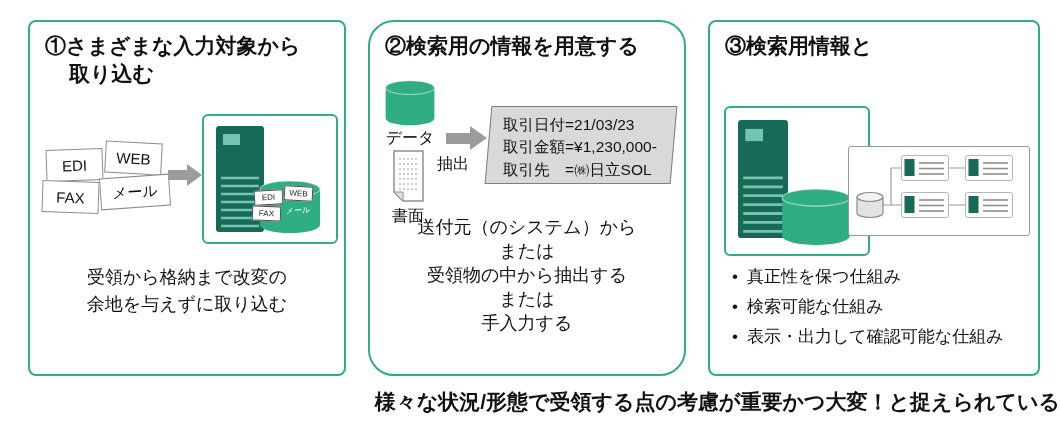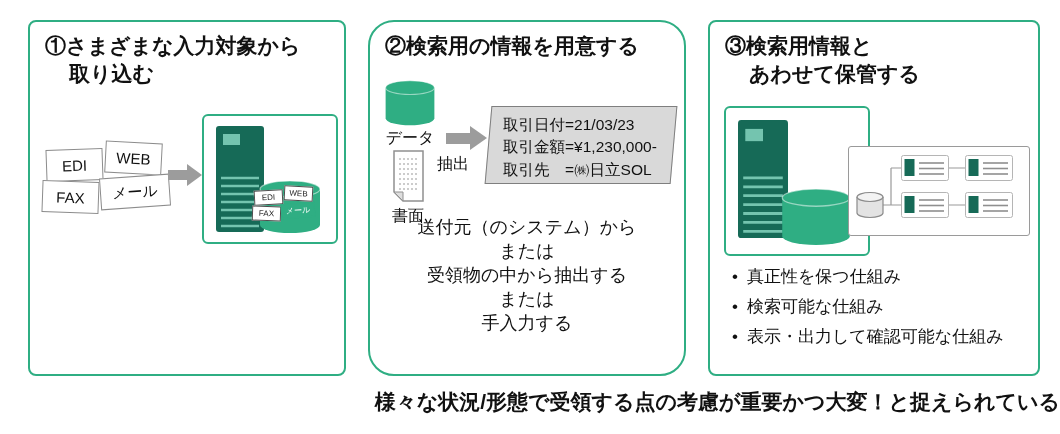--- a/index.html
+++ b/index.html
@@ -93,20 +93,24 @@
       <svg class="abs" style="left:54px;top:64px;width:64px;height:54px" viewBox="0 0 64 54" preserveAspectRatio="none">
         <path class="f-green" d="M2 9 L2 45 A30 8 0 0 0 62 45 L62 9 Z"></path>
         <ellipse class="f-green top-e" cx="32" cy="9" rx="30" ry="8"></ellipse>
       </svg>
       <div class="tile" style="left:50px;top:74px;width:27px;transform:rotate(-3deg)">EDI</div>
       <div class="tile" style="left:80px;top:70px;width:27px;transform:rotate(3deg)">WEB</div>
       <div class="tile" style="left:48px;top:90px;width:27px;transform:rotate(2deg)">FAX</div>
       <div class="tile tile-green" style="left:77px;top:87px;width:32px;transform:rotate(-4deg)">メール</div>
     </div>
 
+    <div class="caption">
+      <div>受領から格納まで改変の</div>
+      <div>余地を与えずに取り込む</div>
+    </div>
   </div>
 
   <div class="panel p2">
     <div class="title">
       <div>②検索用の情報を用意する</div>
     </div>
 
     <svg class="abs" style="left:14px;top:58px;width:52px;height:46px" viewBox="0 0 64 54" preserveAspectRatio="none">
       <path class="f-green" d="M2 9 L2 45 A30 8 0 0 0 62 45 L62 9 Z"></path>
       <ellipse class="f-green top-e" cx="32" cy="9" rx="30" ry="8"></ellipse>
@@ -147,21 +151,20 @@
       <div>または</div>
       <div>受領物の中から抽出する</div>
       <div>または</div>
       <div>手入力する</div>
     </div>
   </div>
 
   <div class="panel p3">
     <div class="title">
       <div>③検索用情報と</div>
-      <div class="indent">あわせて保管する</div>
     </div>
 
     <div class="serverbox" style="left:14px;top:84px;width:142px;height:146px">
       <svg class="abs" style="left:12px;top:12px;width:50px;height:118px" viewBox="0 0 48 106" preserveAspectRatio="none">
         <rect class="f-dark" x="0" y="0" width="48" height="106" rx="3"></rect>
         <rect class="f-vent" x="7" y="8" width="17" height="11"></rect>
         <g class="s-stripe">
           <line x1="5" y1="52" x2="43" y2="52"></line>
           <line x1="5" y1="60" x2="43" y2="60"></line>
           <line x1="5" y1="68" x2="43" y2="68"></line>

